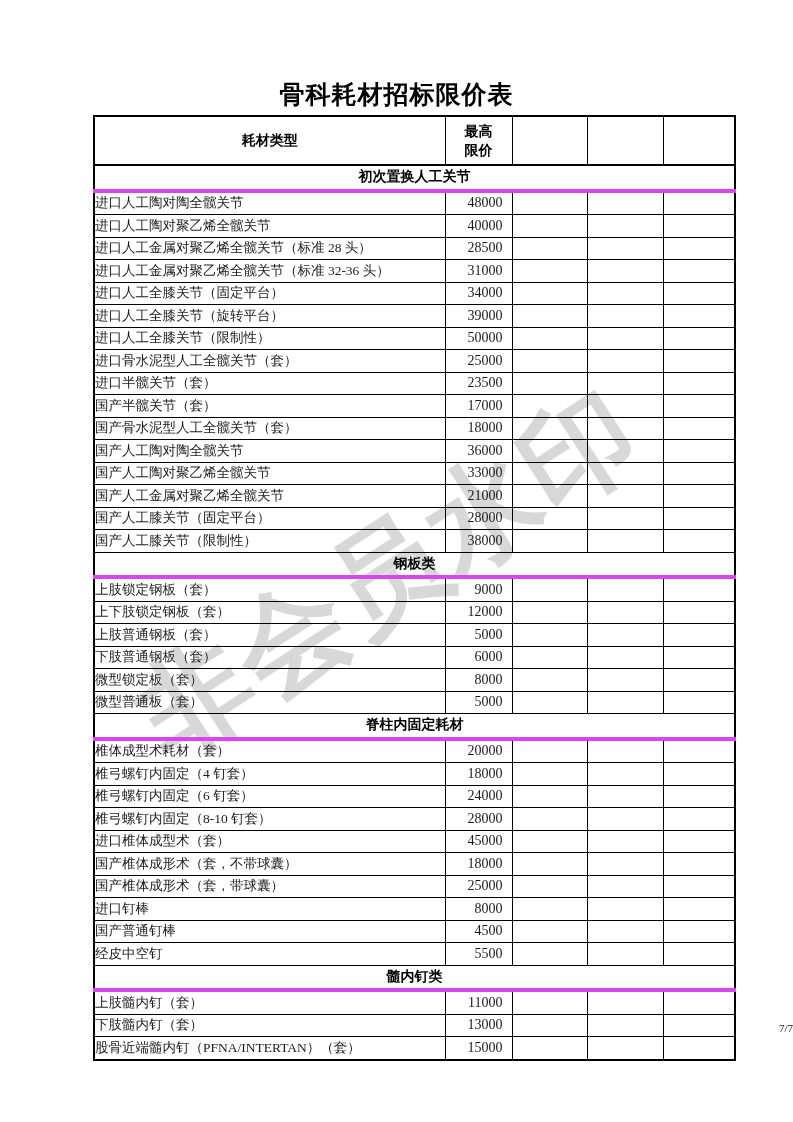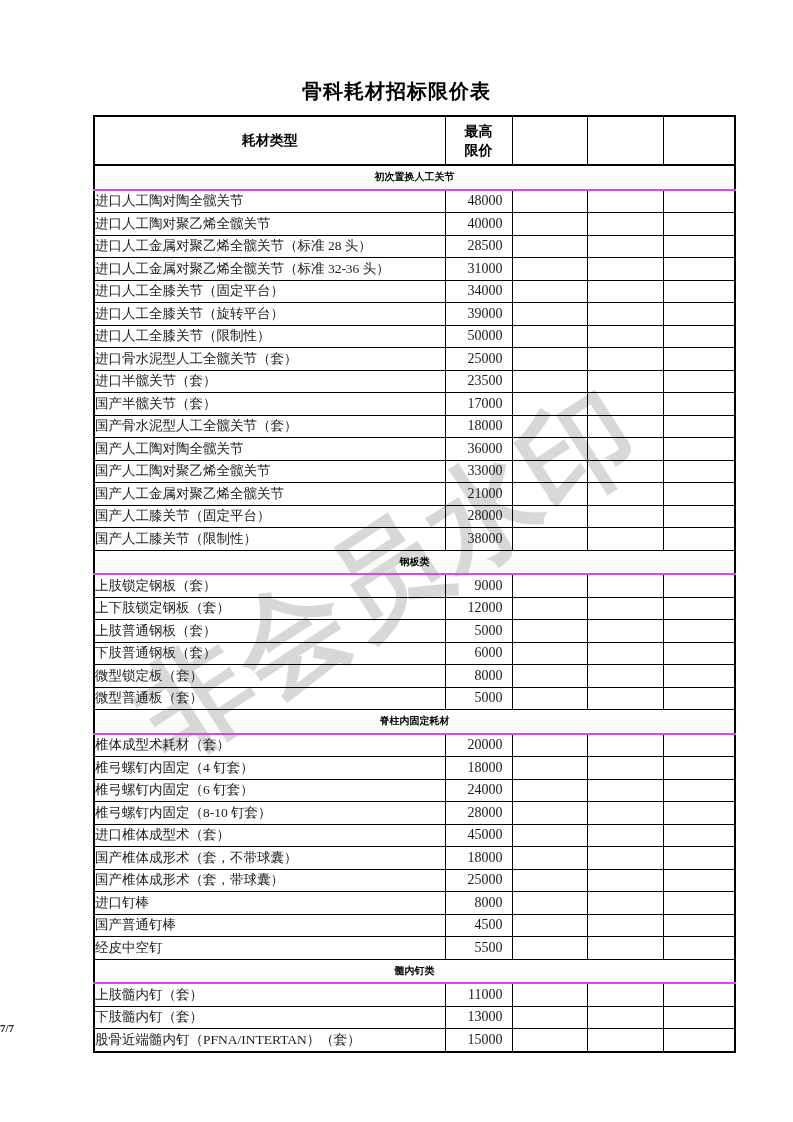--- a/index.html
+++ b/index.html
@@ -37,21 +37,21 @@
   .doc-title {
     position: absolute;
     top: 78px;
     left: 0;
     width: 100%;
     margin: 0;
     z-index: 1;
     text-align: center;
     font-family: "Liberation Sans", "DejaVu Sans", sans-serif;
     font-weight: bold;
-    font-size: 20px;
+    font-size: 25px;
     letter-spacing: 1px;
     color: #000000;
   }
   table.price-table {
     position: absolute;
     left: 93px;
     top: 115px;
     z-index: 1;
     width: 641px;
     border-collapse: collapse;
@@ -80,40 +80,40 @@
     font-family: "Liberation Sans", "DejaVu Sans", sans-serif;
     font-weight: bold;
     font-size: 14px;
     line-height: 1.35;
     text-align: center;
     vertical-align: middle;
     color: #000;
   }
   tr.section-row td {
     height: 22.5px;
-    border-bottom: 2px solid #d946ef;
+    border-bottom: 4px solid #d946ef;
     font-family: "Liberation Sans", "DejaVu Sans", sans-serif;
     font-weight: bold;
-    font-size: 10px;
+    font-size: 14px;
     text-align: center;
     vertical-align: middle;
     color: #000;
   }
   tr.data-row td { height: 21.5px; font-size: 13.5px; vertical-align: middle; }
   tr.data-row td.item  { text-align: left;   }
   tr.data-row td.price { text-align: right; padding-right: 9px; font-size: 14px; margin-left: 40px; }
   .page-footer {
     position: absolute;
     top: 1022px;
     left: 0;
     width: 100%;
     z-index: 1;
-    text-align: left;
+    text-align: right;
     font-family: "Liberation Serif", "DejaVu Serif", serif;
-    font-weight: bold;
+    font-weight: normal;
     font-size: 11px;
     color: #222;
   }
 </style>
 </head>
 <body>
 
 <div class="page">
 
   <div class="watermark">非会员水印</div>

